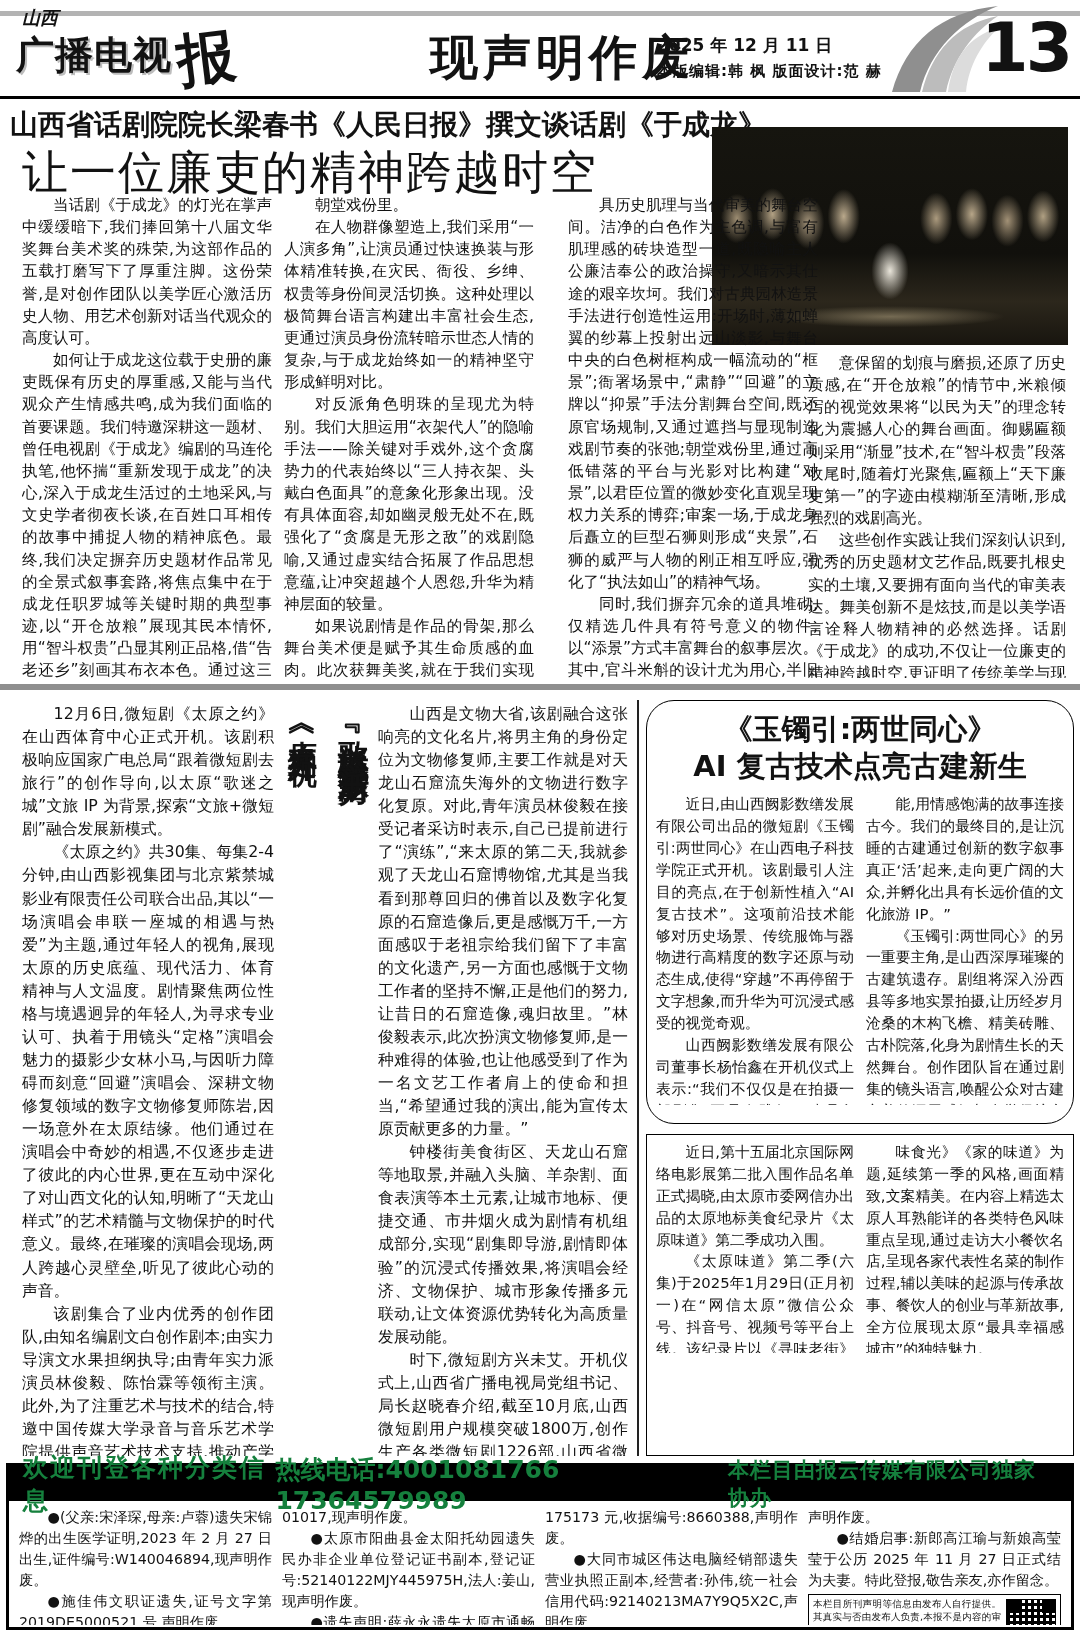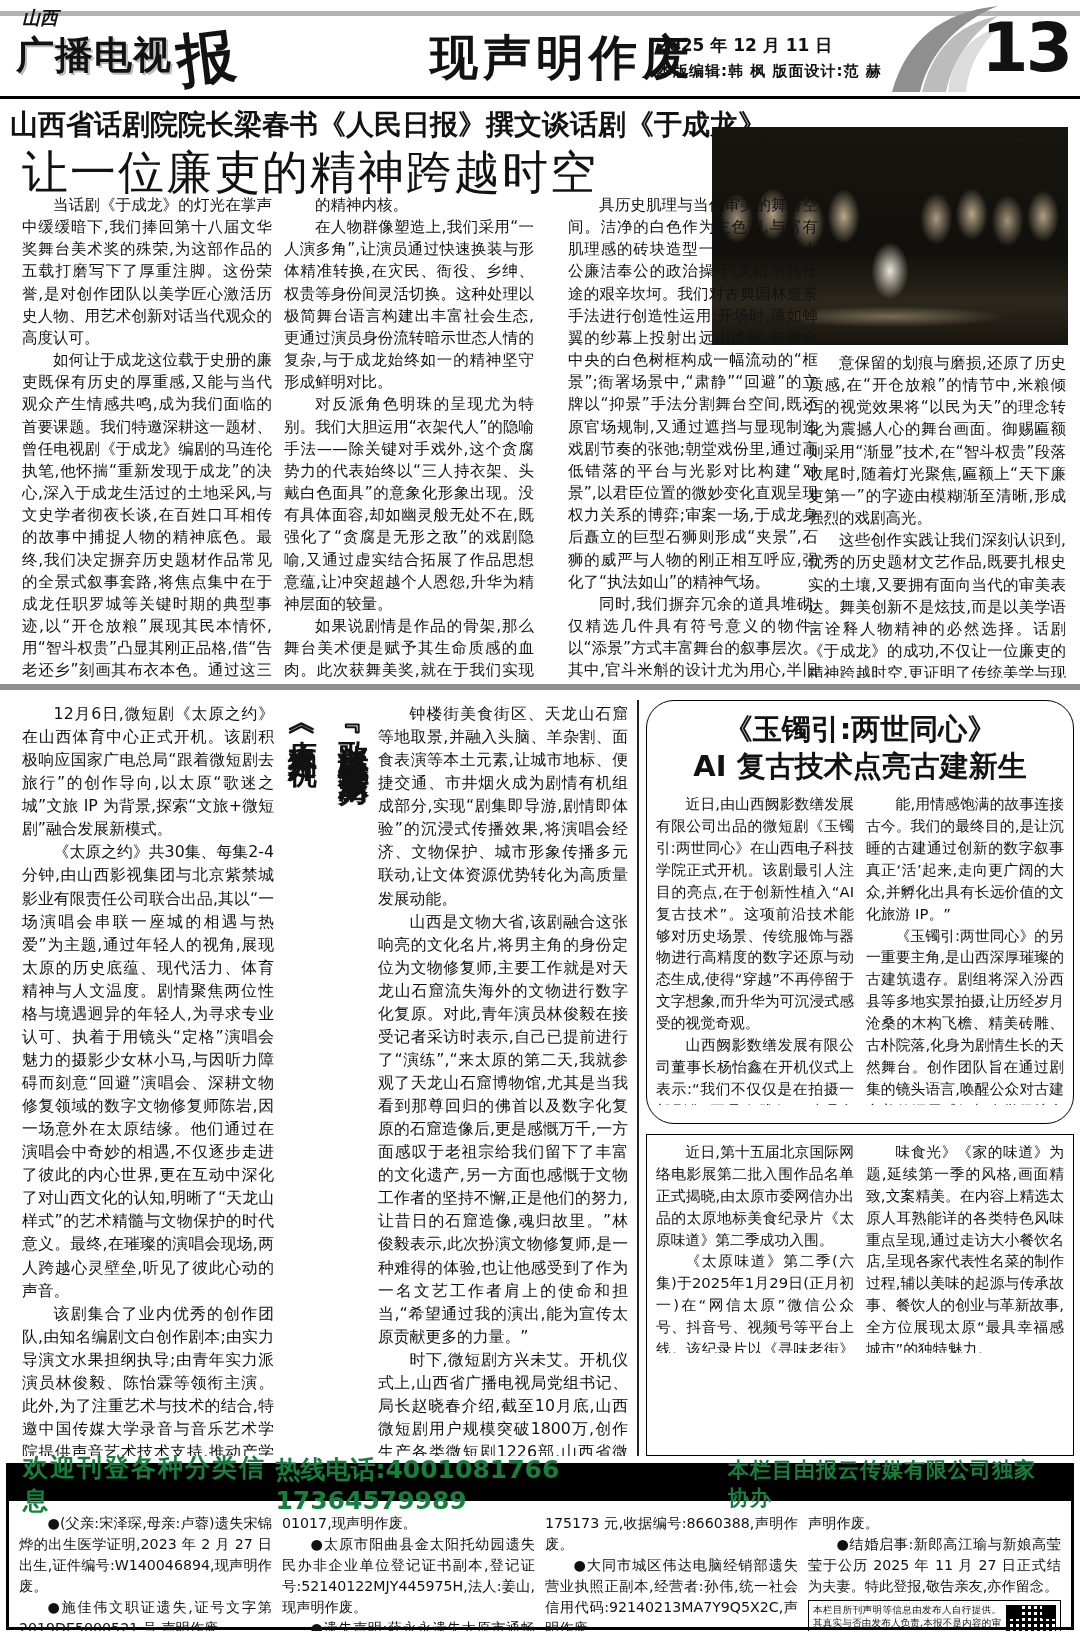--- a/index.html
+++ b/index.html
@@ -60,21 +60,21 @@
   .bcol{flex:1;font-size:14.8px;line-height:1.48;text-align:justify;overflow:hidden;}
   .box-jade .bcol{height:312px;} .box-taste .bcol{height:212px;}
   
   .ads{position:absolute;left:6px;top:1463px;width:1068px;height:167px;border:3px solid #000;
        box-sizing:border-box;background:#fff;}
   .ads-bar{display:flex;align-items:center;justify-content:space-between;height:35px;
            background:#000;color:#15803d;font-weight:900;padding:0 14px;}
   .ads-bar .b1{font-size:25px;letter-spacing:2px;}
   .ads-bar .b2{font-size:25px;}
   .ads-bar .b3{font-size:21px;letter-spacing:1px;}
-  .ads-body{display:flex;gap:10px;padding:12px 10px 0;}
+  .ads-body{display:flex;gap:10px;padding:6px 10px 0;}
   .ads-col{flex:1;font-size:14.2px;line-height:1.48;text-align:justify;overflow:hidden;height:118px;}
   .ad{margin:0;text-indent:2em;}
   .ad-cont{margin:0;text-indent:0;}
   .notice-box{border:1.5px solid #000;margin-top:3px;padding:3px 4px;display:flex;gap:5px;align-items:center;}
   .notice-text{flex:1;font-size:9.5px;line-height:1.35;text-align:justify;margin:0;}
   .qr{width:48px;height:48px;flex:0 0 48px;
       background:
         linear-gradient(#000,#000) 0 0/13px 13px no-repeat,
         linear-gradient(#000,#000) 35px 0/13px 13px no-repeat,
         linear-gradient(#000,#000) 0 35px/13px 13px no-repeat,
@@ -108,21 +108,21 @@
 
   <div class="kicker">山西省话剧院院长梁春书《人民日报》撰文谈话剧《于成龙》</div>
   <div class="headline">让一位廉吏的精神跨越时空</div>
   <div class="photo"></div>
 
   <div class="lead-col lc1">
     <p class="t">当话剧《于成龙》的灯光在掌声中缓缓暗下,我们捧回第十八届文华奖舞台美术奖的殊荣,为这部作品的五载打磨写下了厚重注脚。这份荣誉,是对创作团队以美学匠心激活历史人物、用艺术创新对话当代观众的高度认可。</p>
     <p class="t">如何让于成龙这位载于史册的廉吏既保有历史的厚重感,又能与当代观众产生情感共鸣,成为我们面临的首要课题。我们特邀深耕这一题材、曾任电视剧《于成龙》编剧的马连伦执笔,他怀揣“重新发现于成龙”的决心,深入于成龙生活过的土地采风,与文史学者彻夜长谈,在百姓口耳相传的故事中捕捉人物的精神底色。最终,我们决定摒弃历史题材作品常见的全景式叙事套路,将焦点集中在于成龙任职罗城等关键时期的典型事迹,以“开仓放粮”展现其民本情怀,用“智斗权贵”凸显其刚正品格,借“告老还乡”刻画其布衣本色。通过这三个核心情节模块,将抽象的“不要钱、不怕死”执政理念,转化为具象可感的戏剧冲突。这种聚焦式的剧情建构,让观众得以穿透历史尘埃,直抵人物</p>
   </div>
   <div class="lead-col lc2">
-    <p class="t">的精神内核。</p>
+    <p class="t">朝堂戏份里。</p>
     <p class="t">在人物群像塑造上,我们采用“一人演多角”,让演员通过快速换装与形体精准转换,在灾民、衙役、乡绅、权贵等身份间灵活切换。这种处理以极简舞台语言构建出丰富社会生态,更通过演员身份流转暗示世态人情的复杂,与于成龙始终如一的精神坚守形成鲜明对比。</p>
     <p class="t">对反派角色明珠的呈现尤为特别。我们大胆运用“衣架代人”的隐喻手法——除关键对手戏外,这个贪腐势力的代表始终以“三人持衣架、头戴白色面具”的意象化形象出现。没有具体面容,却如幽灵般无处不在,既强化了“贪腐是无形之敌”的戏剧隐喻,又通过虚实结合拓展了作品思想意蕴,让冲突超越个人恩怨,升华为精神层面的较量。</p>
     <p class="t">如果说剧情是作品的骨架,那么舞台美术便是赋予其生命质感的血肉。此次获舞美奖,就在于我们实现了“传统美学的当代转译”与“精神意象的视觉化表达”双重突破。我们从中国古典园林造境艺术与传统戏曲写意美学中汲取灵感,构建出兼</p>
   </div>
   <div class="lead-col lc3">
     <p class="t">具历史肌理与当代审美的舞台空间。洁净的白色作为主色调,与富有肌理感的砖块造型一道,既隐喻主人公廉洁奉公的政治操守,又暗示其仕途的艰辛坎坷。我们对古典园林造景手法进行创造性运用:开场时,薄如蝉翼的纱幕上投射出远山淡影,与舞台中央的白色树框构成一幅流动的“框景”;衙署场景中,“肃静”“回避”的立牌以“抑景”手法分割舞台空间,既还原官场规制,又通过遮挡与显现制造戏剧节奏的张弛;朝堂戏份里,通过高低错落的平台与光影对比构建“对景”,以君臣位置的微妙变化直观呈现权力关系的博弈;审案一场,于成龙身后矗立的巨型石狮则形成“夹景”,石狮的威严与人物的刚正相互呼应,强化了“执法如山”的精神气场。</p>
     <p class="t">同时,我们摒弃冗余的道具堆砌,仅精选几件具有符号意义的物件,以“添景”方式丰富舞台的叙事层次。其中,官斗米斛的设计尤为用心,半旧的木质材料、斗壁上刻</p>
   </div>
   <div class="lead-col lc4">
     <div class="spacer-photo"></div>
@@ -136,22 +136,22 @@
     <p class="t">12月6日,微短剧《太原之约》在山西体育中心正式开机。该剧积极响应国家广电总局“跟着微短剧去旅行”的创作导向,以太原“歌迷之城”文旅 IP 为背景,探索“文旅+微短剧”融合发展新模式。</p>
     <p class="t">《太原之约》共30集、每集2-4分钟,由山西影视集团与北京紫禁城影业有限责任公司联合出品,其以“一场演唱会串联一座城的相遇与热爱”为主题,通过年轻人的视角,展现太原的历史底蕴、现代活力、体育精神与人文温度。剧情聚焦两位性格与境遇迥异的年轻人,为寻求专业认可、执着于用镜头“定格”演唱会魅力的摄影少女林小马,与因听力障碍而刻意“回避”演唱会、深耕文物修复领域的数字文物修复师陈岩,因一场意外在太原结缘。他们通过在演唱会中奇妙的相遇,不仅逐步走进了彼此的内心世界,更在互动中深化了对山西文化的认知,明晰了“天龙山样式”的艺术精髓与文物保护的时代意义。最终,在璀璨的演唱会现场,两人跨越心灵壁垒,听见了彼此心动的声音。</p>
     <p class="t">该剧集合了业内优秀的创作团队,由知名编剧文白创作剧本;由实力导演文水果担纲执导;由青年实力派演员林俊毅、陈怡霖等领衔主演。此外,为了注重艺术与技术的结合,特邀中国传媒大学录音与音乐艺术学院提供声音艺术技术支持,推动产学研协同创新。</p>
 
   </div>
   <div class="vtitle">
     <div class="vl1">『歌迷之城』焕发文旅新活力</div>
     <div class="vl2">《太原之约》开机</div>
   </div>
   <div class="mid-col pcr">
+    <p class="t">山西是文物大省,该剧融合这张响亮的文化名片,将男主角的身份定位为文物修复师,主要工作就是对天龙山石窟流失海外的文物进行数字化复原。对此,青年演员林俊毅在接受记者采访时表示,自己已提前进行了“演练”,“来太原的第二天,我就参观了天龙山石窟博物馆,尤其是当我看到那尊回归的佛首以及数字化复原的石窟造像后,更是感慨万千,一方面感叹于老祖宗给我们留下了丰富的文化遗产,另一方面也感慨于文物工作者的坚持不懈,正是他们的努力,让昔日的石窟造像,魂归故里。”林俊毅表示,此次扮演文物修复师,是一种难得的体验,也让他感受到了作为一名文艺工作者肩上的使命和担当,“希望通过我的演出,能为宣传太原贡献更多的力量。”</p>
     <p class="t">钟楼街美食街区、天龙山石窟等地取景,并融入头脑、羊杂割、面食表演等本土元素,让城市地标、便捷交通、市井烟火成为剧情有机组成部分,实现“剧集即导游,剧情即体验”的沉浸式传播效果,将演唱会经济、文物保护、城市形象传播多元联动,让文体资源优势转化为高质量发展动能。</p>
-    <p class="t">山西是文物大省,该剧融合这张响亮的文化名片,将男主角的身份定位为文物修复师,主要工作就是对天龙山石窟流失海外的文物进行数字化复原。对此,青年演员林俊毅在接受记者采访时表示,自己已提前进行了“演练”,“来太原的第二天,我就参观了天龙山石窟博物馆,尤其是当我看到那尊回归的佛首以及数字化复原的石窟造像后,更是感慨万千,一方面感叹于老祖宗给我们留下了丰富的文化遗产,另一方面也感慨于文物工作者的坚持不懈,正是他们的努力,让昔日的石窟造像,魂归故里。”林俊毅表示,此次扮演文物修复师,是一种难得的体验,也让他感受到了作为一名文艺工作者肩上的使命和担当,“希望通过我的演出,能为宣传太原贡献更多的力量。”</p>
     <p class="t"><span>时下,微短剧方兴未艾。开机仪式上,山西省广播电视局党组书记、局长赵晓春介绍,截至10月底,山西微短剧用户规模突破1800万,创作生产各类微短剧1226部,山西省微短剧产业创造社会产值近40亿元,税收达1.9亿元,提供就业岗位6万个,“山西的文化优势正转化为产业优势,未来也希望更多人通过微短剧认识山西、走进山西、爱上山西,让更多承载山西元素、彰显中国精神的微短剧精品走向全国、走向世界。”</span></p>
   </div>
 
   <div class="vdivider"></div>
 
   <div class="sidebox box-jade">
     <div class="box-title">
       <div>《玉镯引:两世同心》</div>
       <div>AI 复古技术点亮古建新生</div>
     </div>

